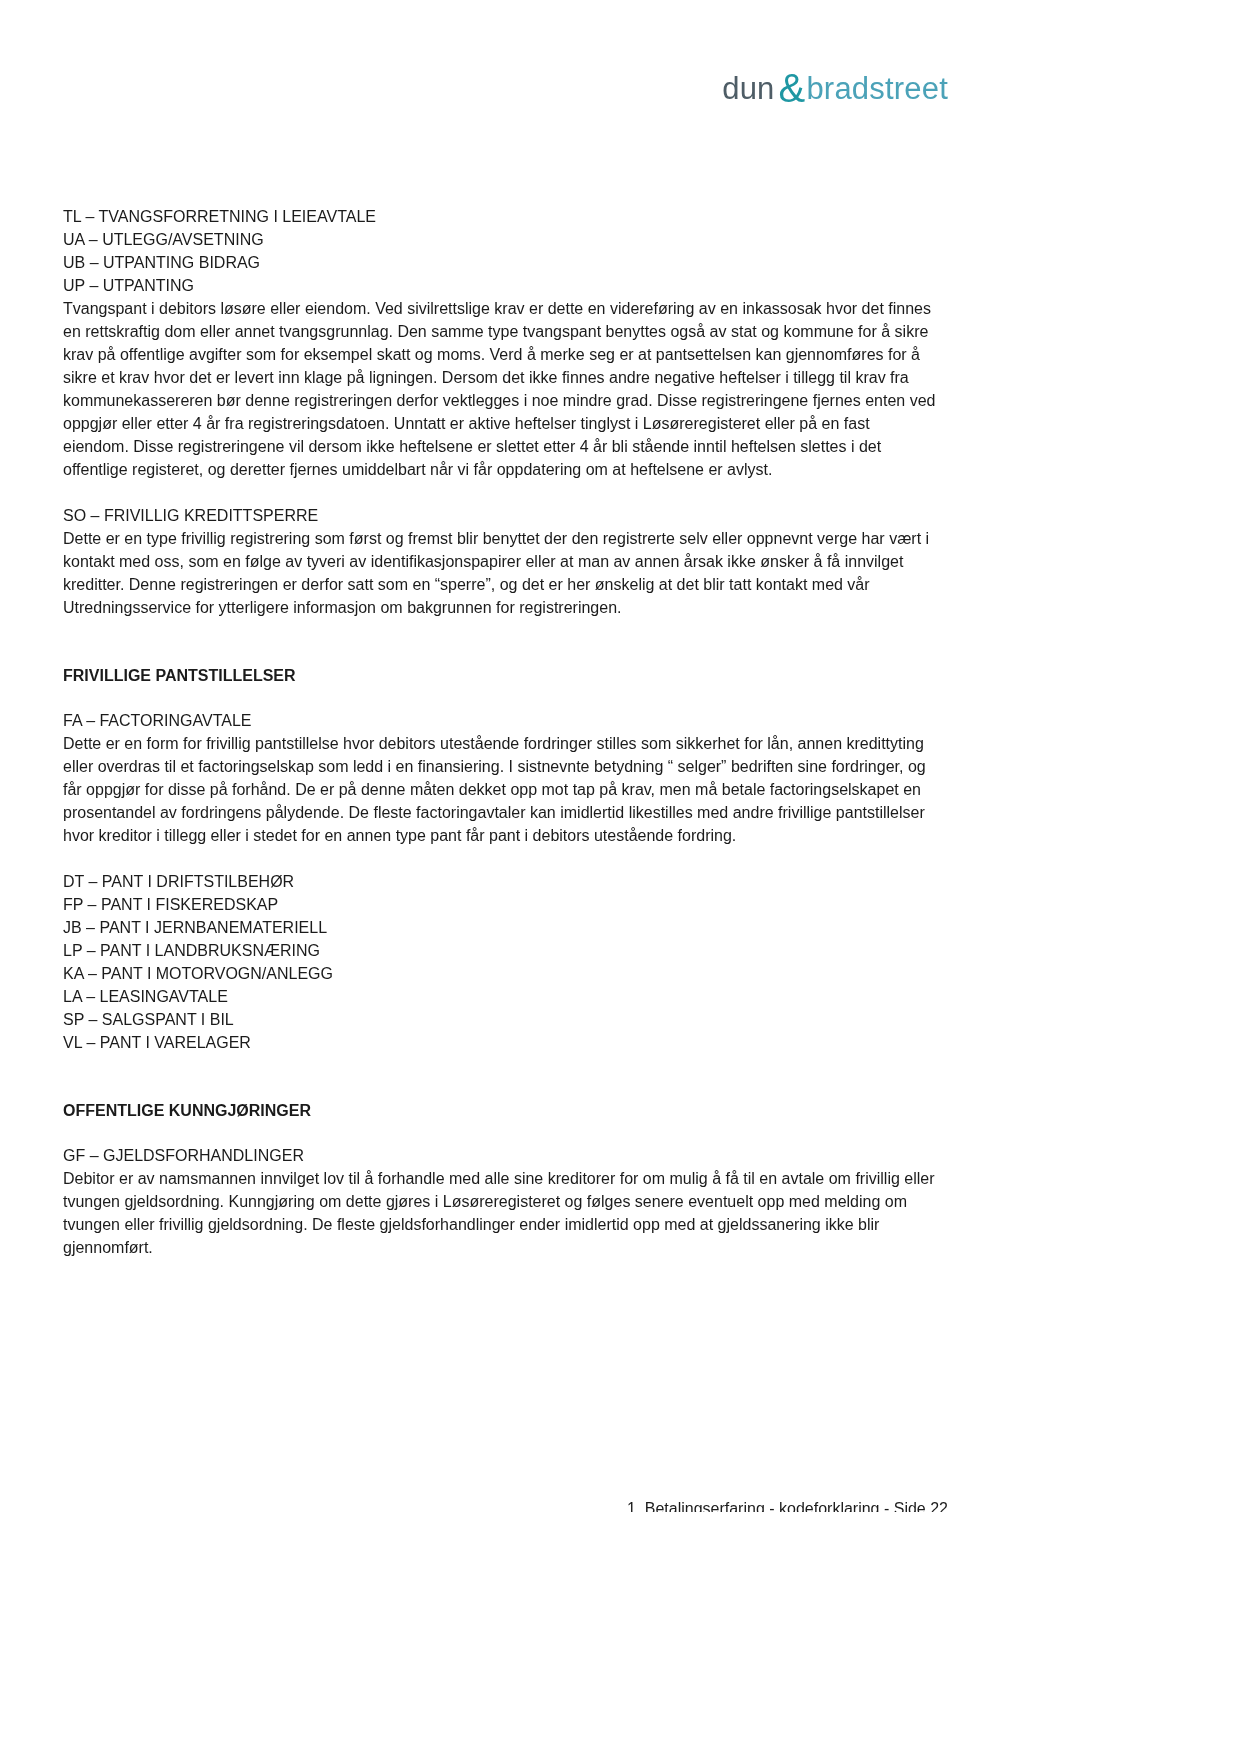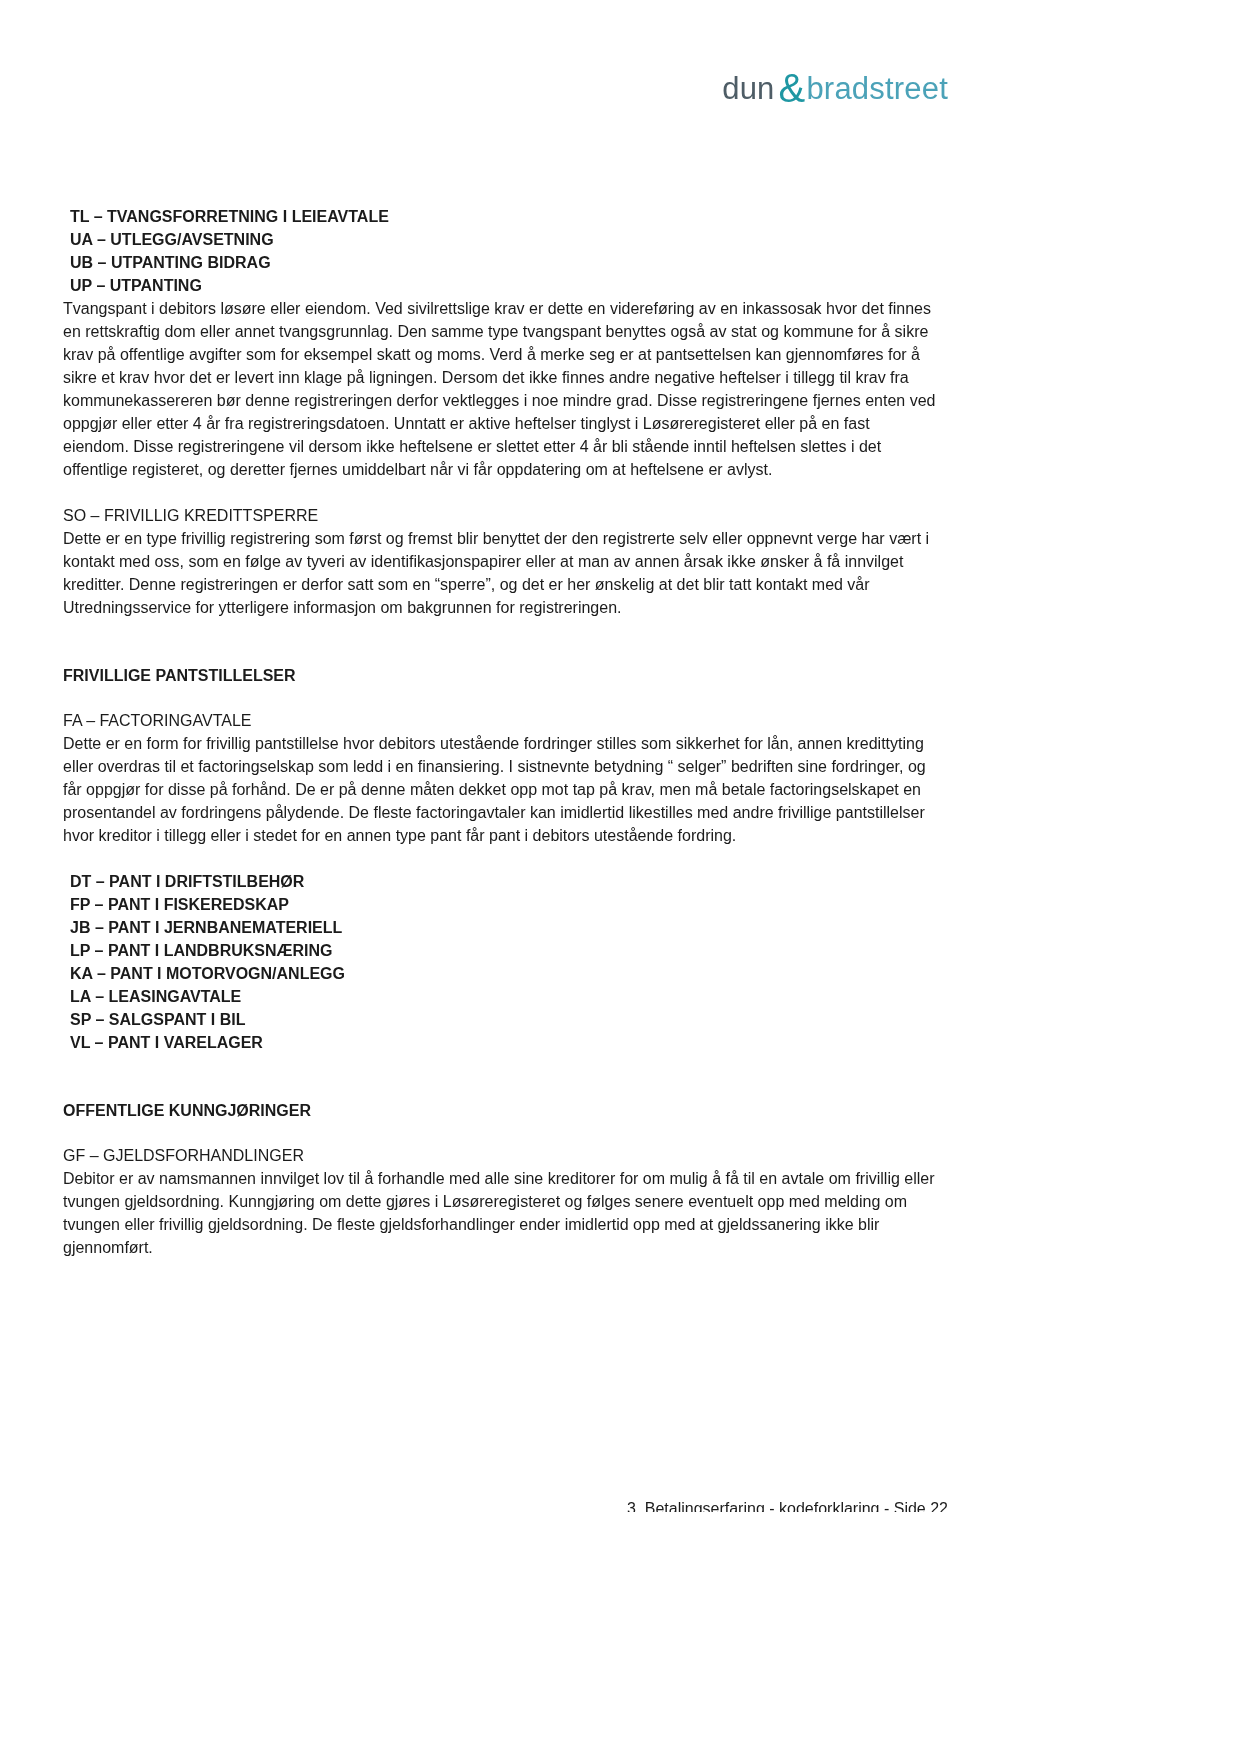--- a/index.html
+++ b/index.html
@@ -43,23 +43,22 @@
   }
   .content {
     position: absolute;
     left: 63px;
     top: 205px;
     width: 890px;
     font-size: 16px;
     line-height: 23px;
   }
   .code-line {
-    font-weight: bold;
+    font-weight: normal;
     line-height: 23px;
-    margin-left: 7px;
   }
   .heading-single {
     font-weight: normal;
     line-height: 23px;
   }
   p.body {
     margin: 0 16px 23px 0;
   }
   .section-title {
     font-weight: bold;
@@ -113,15 +112,15 @@
       <div class="code-line">VL – PANT I VARELAGER</div>
     </div>
 
     <div class="section-title">OFFENTLIGE KUNNGJØRINGER</div>
 
     <div class="heading-single">GF – GJELDSFORHANDLINGER</div>
     <p class="body">Debitor er av namsmannen innvilget lov til å forhandle med alle sine kreditorer for om mulig å få til en avtale om frivillig eller tvungen gjeldsordning. Kunngjøring om dette gjøres i Løsøreregisteret og følges senere eventuelt opp med melding om tvungen eller frivillig gjeldsordning. De fleste gjeldsforhandlinger ender imidlertid opp med at gjeldssanering ikke blir gjennomført.</p>
 
   </div>
 
-  <div class="footer">3. Betalingserfaring - kodeforklaring - Side 22</div>
+  <div class="footer">1. Betalingserfaring - kodeforklaring - Side 22</div>
 
 </div>
 
 </body></html>

